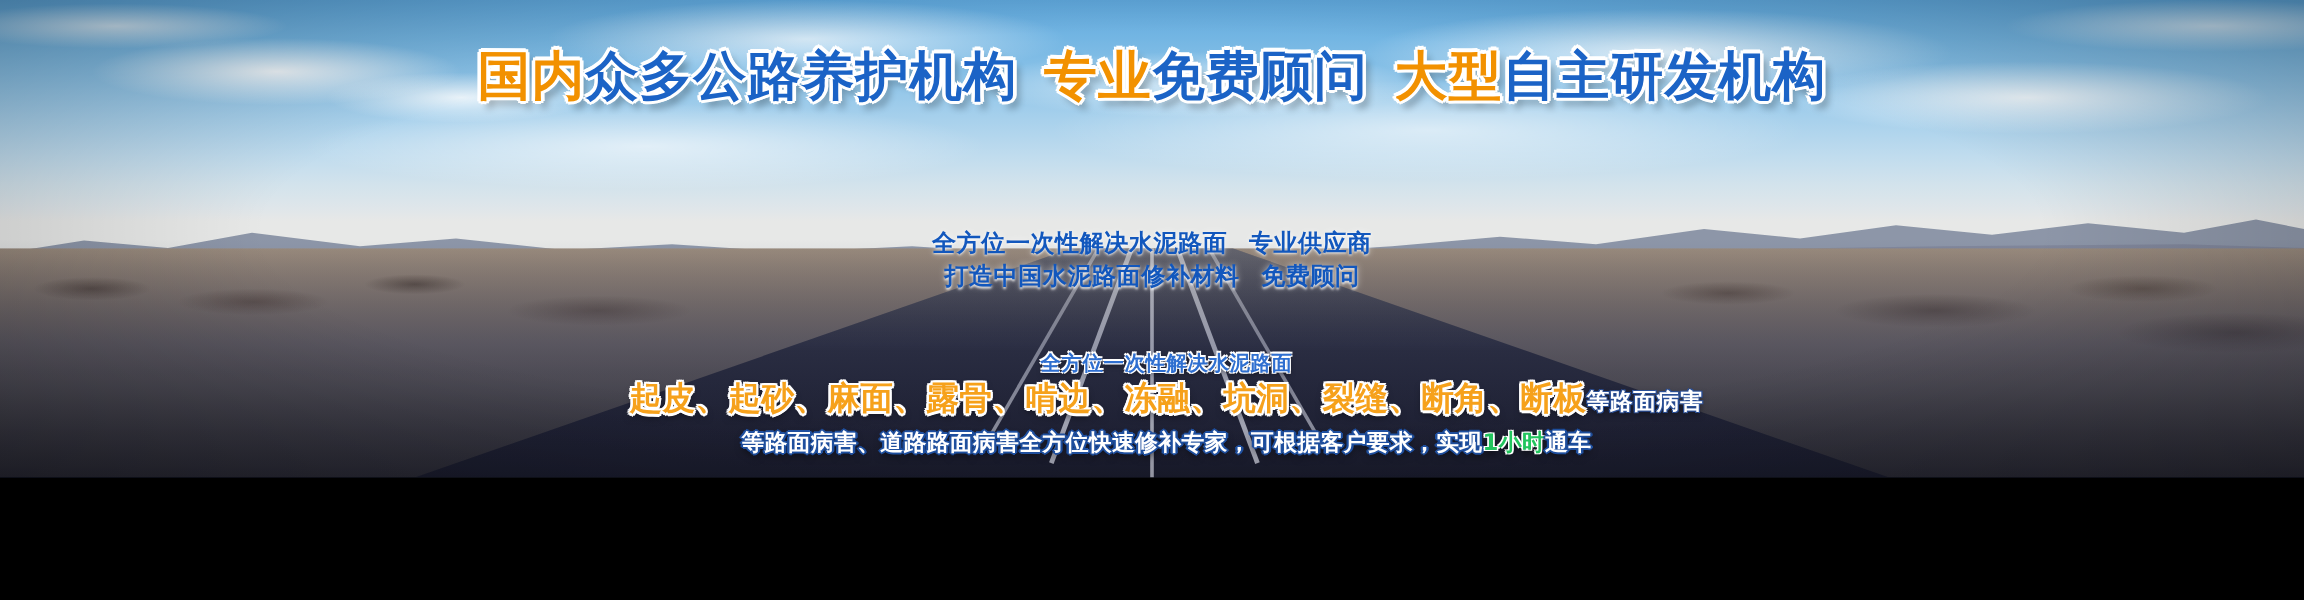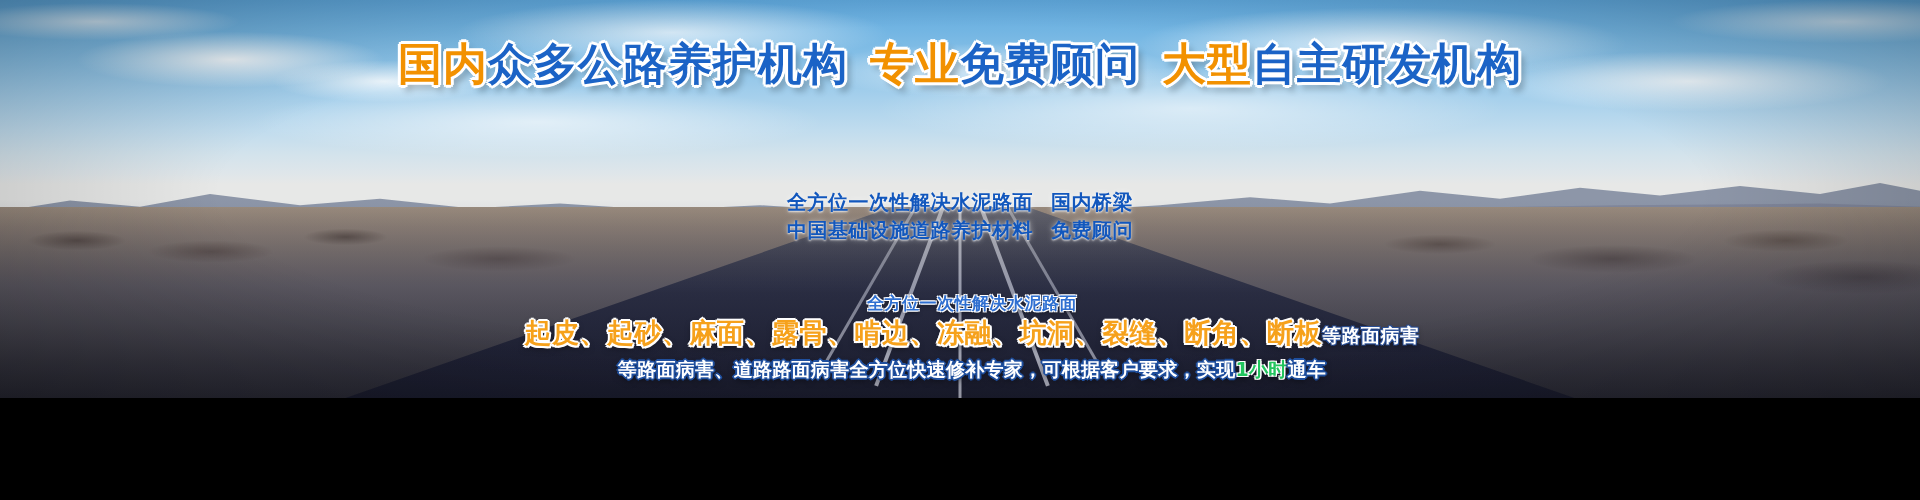--- a/index.html
+++ b/index.html
@@ -300,24 +300,24 @@
   <div class="content">
 
     <div class="headline-block">
       <div class="headline">
         <span class="hl-orange">国内</span><span class="hl-blue">众多公路养护机构</span><span class="gap"></span><span class="hl-orange">专业</span><span class="hl-blue">免费顾问</span><span class="gap"></span><span class="hl-orange">大型</span><span class="hl-blue">自主研发机构</span>
       </div>
     </div>
 
     <div class="sub-block">
       <div class="subline">
-        <span>全方位一次性解决水泥路面</span><span class="sub-gap"></span><span>国内桥梁</span>
+        <span>全方位一次性解决水泥路面</span><span class="sub-gap"></span><span>专业供应商</span>
       </div>
       <div class="subline">
-        <span>中国基础设施道路养护材料</span><span class="sub-gap"></span><span>免费顾问</span>
+        <span>打造中国水泥路面修补材料</span><span class="sub-gap"></span><span>免费顾问</span>
       </div>
     </div>
 
     <div class="bottom-block">
       <div class="bl-1">全方位一次性解决水泥路面</div>
       <div class="bl-2">
         <span>起皮、起砂、麻面、露骨、啃边、冻融、坑洞、裂缝、断角、断板</span><span class="tail">等路面病害</span>
       </div>
       <div class="bl-3">
         <span>等路面病害、道路路面病害全方位快速修补专家，可根据客户要求，实现</span><span class="hour">1小时</span><span>通车</span>

